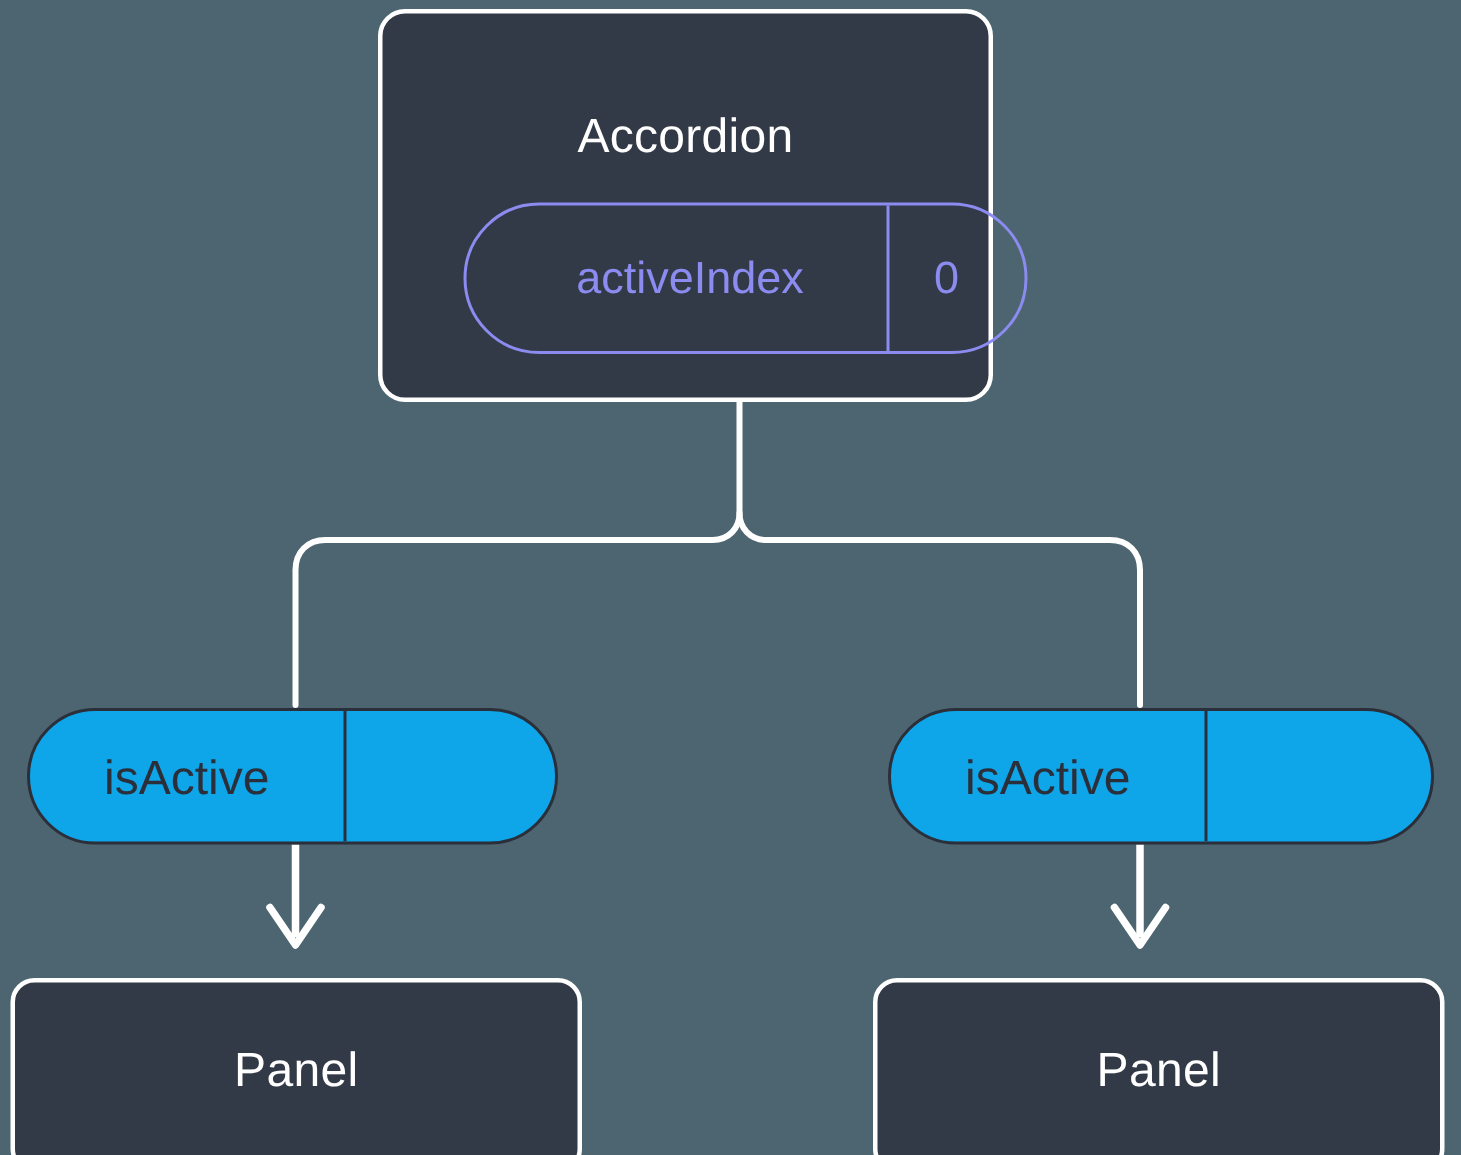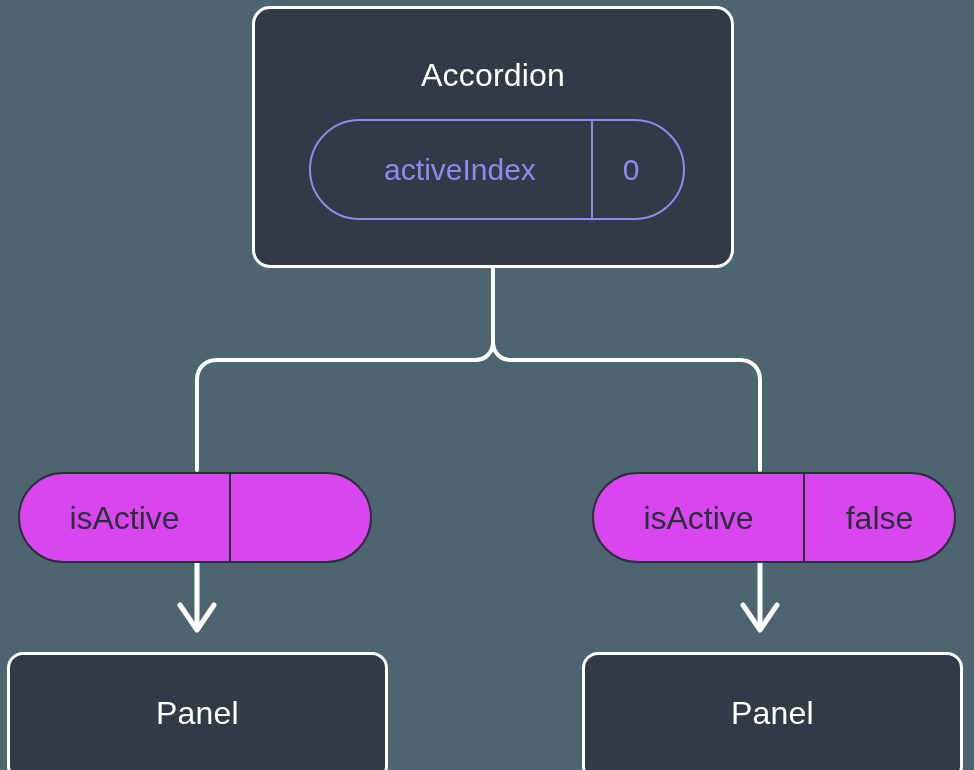--- a/index.html
+++ b/index.html
@@ -42,24 +42,24 @@
     color: #ffffff;
     font-size: 32px;
     font-weight: 500;
     letter-spacing: 0.2px;
     white-space: nowrap;
   }
 
   #node-accordion {
     left: 252px;
     top: 6px;
-    width: 482px;
+    width: 410px;
     height: 262px;
     border-radius: 18px;
-    padding-top: 48px;
+    padding-top: 63px;
   }
   #node-panel-left {
     left: 7px;
     top: 652px;
     width: 381px;
     height: 130px;
     justify-content: flex-start;
     padding-top: 40px;
   }
   #node-panel-right {
@@ -102,33 +102,33 @@
     background: #8b8bf0;
     flex: 0 0 2px;
   }
   .pill-outline .pill-val {
     flex: 1 1 auto;
     padding-right: 14px;
     box-sizing: border-box;
   }
   #pill-active-index {
     left: 54px;
-    top: 110px;
+    top: 126px;
     width: 376px;
     height: 101px;
     justify-content: space-between;
   }
 
   
   .pill-filled {
     position: absolute;
     box-sizing: border-box;
     display: flex;
     align-items: stretch;
-    background: #d946ef;
+    background: #0ea5e9;
     border: 2px solid #2b2f3a;
     border-radius: 999px;
     color: #2b2f3a;
     overflow: hidden;
   }
   .pill-filled .pill-key,
   .pill-filled .pill-val {
     display: flex;
     align-items: center;
     justify-content: center;
@@ -200,21 +200,20 @@
   </div>
 
   <div id="pill-is-active-true" class="pill-filled">
     <span class="pill-key">isActive</span>
     <span class="pill-divider"></span>
   </div>
 
   <div id="pill-is-active-false" class="pill-filled">
     <span class="pill-key">isActive</span>
     <span class="pill-divider"></span>
-    <span class="pill-val">false</span>
   </div>
 
   <div id="node-panel-left" class="node">
     <span class="node-title">Panel</span>
   </div>
 
   <div id="node-panel-right" class="node">
     <span class="node-title">Panel</span>
   </div>
 

